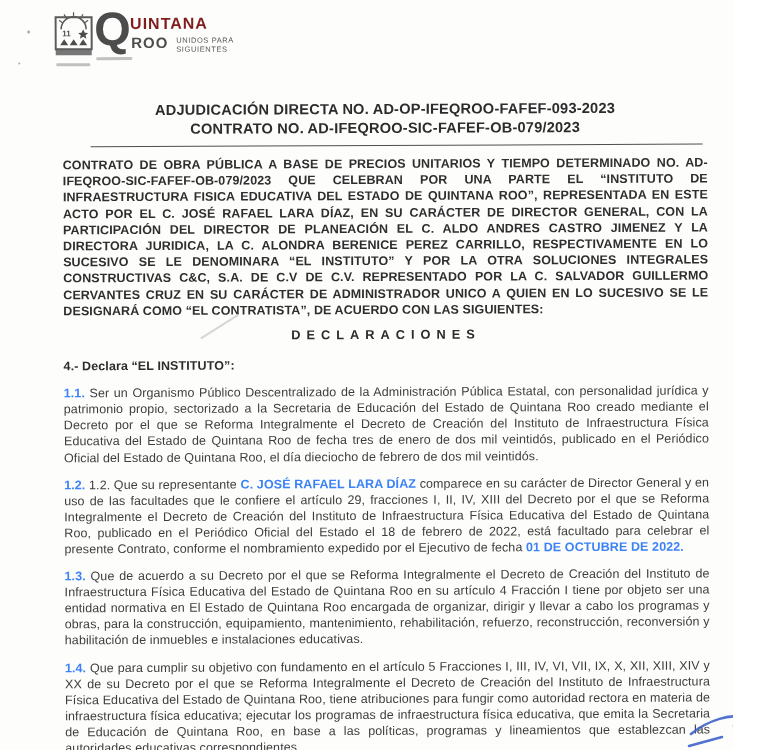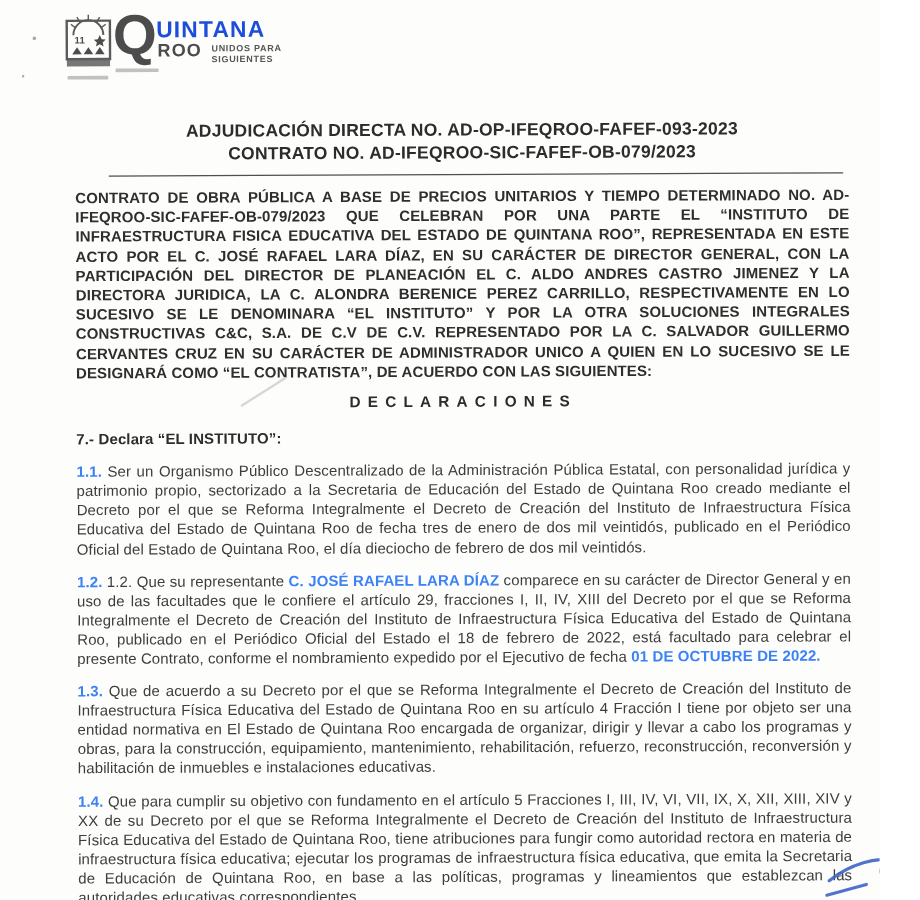--- a/index.html
+++ b/index.html
@@ -10,23 +10,23 @@
     overflow:hidden;
     font-family:"Liberation Sans", sans-serif;
     color:#3a3a3a;
   }
   .scan{position:absolute;inset:0;transform:rotate(-0.25deg);transform-origin:50% 0;}
 
   
   .logo{position:absolute;left:48px;top:8px;width:240px;height:70px;color:#4c4c4c;}
   .crest{position:absolute;left:6px;top:2px;}
   .logo-q{position:absolute;left:46px;top:-4px;font-size:47px;font-weight:800;line-height:1;color:#4c4c4c;}
-  .logo-row1{position:absolute;left:82px;top:6px;font-size:19px;font-weight:800;letter-spacing:1px;color:#1d4ed8;}
+  .logo-row1{position:absolute;left:82px;top:6px;font-size:16px;font-weight:800;letter-spacing:1px;color:#7f1d1d;}
   .logo-row2{position:absolute;left:83px;top:25px;font-size:15px;font-weight:800;letter-spacing:1px;color:#4c4c4c;}
-  .logo-tag{position:absolute;left:128px;top:28px;font-size:7.5px;font-weight:700;letter-spacing:0.6px;line-height:8.5px;color:#555;}
+  .logo-tag{position:absolute;left:128px;top:28px;font-size:7.5px;font-weight:400;letter-spacing:0.6px;line-height:8.5px;color:#555;}
   .artifact-bar{position:absolute;height:3px;background:#8f8f8c;opacity:.55;border-radius:1px;}
   .bar1{left:8px;top:54px;width:34px;}
   .bar2{left:48px;top:48px;width:36px;}
 
   
   .content{position:absolute;left:62px;top:100px;width:645px;}
   .title{
     text-align:center;font-weight:700;font-size:14.6px;line-height:19px;
     color:#2c2c2c;letter-spacing:0.2px;
   }
@@ -88,21 +88,21 @@
       <div class="title">
         <div>ADJUDICACIÓN DIRECTA NO. AD-OP-IFEQROO-FAFEF-093-2023</div>
         <div>CONTRATO NO. AD-IFEQROO-SIC-FAFEF-OB-079/2023</div>
       </div>
       <hr class="rule">
 
       <p class="intro"><span>CONTRATO DE OBRA PÚBLICA A BASE DE PRECIOS UNITARIOS Y TIEMPO DETERMINADO NO. AD-IFEQROO-SIC-FAFEF-OB-079/2023 QUE CELEBRAN POR UNA PARTE EL “INSTITUTO DE INFRAESTRUCTURA FISICA EDUCATIVA DEL ESTADO DE QUINTANA ROO”, REPRESENTADA EN ESTE ACTO POR EL C. JOSÉ RAFAEL LARA DÍAZ, EN SU CARÁCTER DE DIRECTOR GENERAL, CON LA PARTICIPACIÓN DEL DIRECTOR DE PLANEACIÓN EL C. ALDO ANDRES CASTRO JIMENEZ Y LA DIRECTORA JURIDICA, LA C. ALONDRA BERENICE PEREZ CARRILLO, RESPECTIVAMENTE EN LO SUCESIVO SE LE DENOMINARA “EL INSTITUTO” Y POR LA OTRA SOLUCIONES INTEGRALES CONSTRUCTIVAS C&amp;C, S.A. DE C.V DE C.V. REPRESENTADO POR LA C. SALVADOR GUILLERMO CERVANTES CRUZ EN SU CARÁCTER DE ADMINISTRADOR UNICO A QUIEN EN LO SUCESIVO SE LE DESIGNARÁ COMO “EL CONTRATISTA”, DE ACUERDO CON LAS SIGUIENTES:</span></p>
 
       <div class="decl-head">DECLARACIONES</div>
 
-      <p class="sec-head"><span>7.- Declara </span><span class="ital">“EL INSTITUTO”</span><span>:</span></p>
+      <p class="sec-head"><span>4.- Declara </span><span class="ital">“EL INSTITUTO”</span><span>:</span></p>
 
       <p class="clause"><span class="b">1.1.</span><span> Ser un Organismo Público Descentralizado de la Administración Pública Estatal, con personalidad jurídica y patrimonio propio, sectorizado a la Secretaria de Educación del Estado de Quintana Roo creado mediante el Decreto por el que se Reforma Integralmente el Decreto de Creación del Instituto de Infraestructura Física Educativa del Estado de Quintana Roo de fecha tres de enero de dos mil veintidós, publicado en el Periódico Oficial del Estado de Quintana Roo, el día dieciocho de febrero de dos mil veintidós.</span></p>
 
       <p class="clause"><span class="b">1.2.</span><span> 1.2. Que su representante </span><span class="b">C. JOSÉ RAFAEL LARA DÍAZ</span><span> comparece en su carácter de Director General y en uso de las facultades que le confiere el artículo 29, fracciones I, II, IV, XIII del Decreto por el que se Reforma Integralmente el Decreto de Creación del Instituto de Infraestructura Física Educativa del Estado de Quintana Roo, publicado en el Periódico Oficial del Estado el 18 de febrero de 2022, está facultado para celebrar el presente Contrato, conforme el nombramiento expedido por el Ejecutivo de fecha </span><span class="b">01 DE OCTUBRE DE 2022.</span></p>
 
       <p class="clause"><span class="b">1.3.</span><span> Que de acuerdo a su Decreto por el que se Reforma Integralmente el Decreto de Creación del Instituto de Infraestructura Física Educativa del Estado de Quintana Roo en su artículo 4 Fracción I tiene por objeto ser una entidad normativa en El Estado de Quintana Roo encargada de organizar, dirigir y llevar a cabo los programas y obras, para la construcción, equipamiento, mantenimiento, rehabilitación, refuerzo, reconstrucción, reconversión y habilitación de inmuebles e instalaciones educativas.</span></p>
 
       <p class="clause"><span class="b">1.4.</span><span> Que  para  cumplir su objetivo con fundamento en el artículo 5 Fracciones I, III, IV, VI, VII, IX, X, XII, XIII, XIV y XX de su Decreto por el que se Reforma Integralmente el Decreto de Creación del Instituto de Infraestructura Física Educativa del Estado de Quintana Roo, tiene atribuciones para fungir como autoridad rectora en materia de infraestructura física educativa; ejecutar los programas de infraestructura física educativa, que emita la Secretaria de Educación de Quintana Roo, en base a las políticas, programas y lineamientos que establezcan las autoridades educativas correspondientes.</span></p>
     </div>
 

